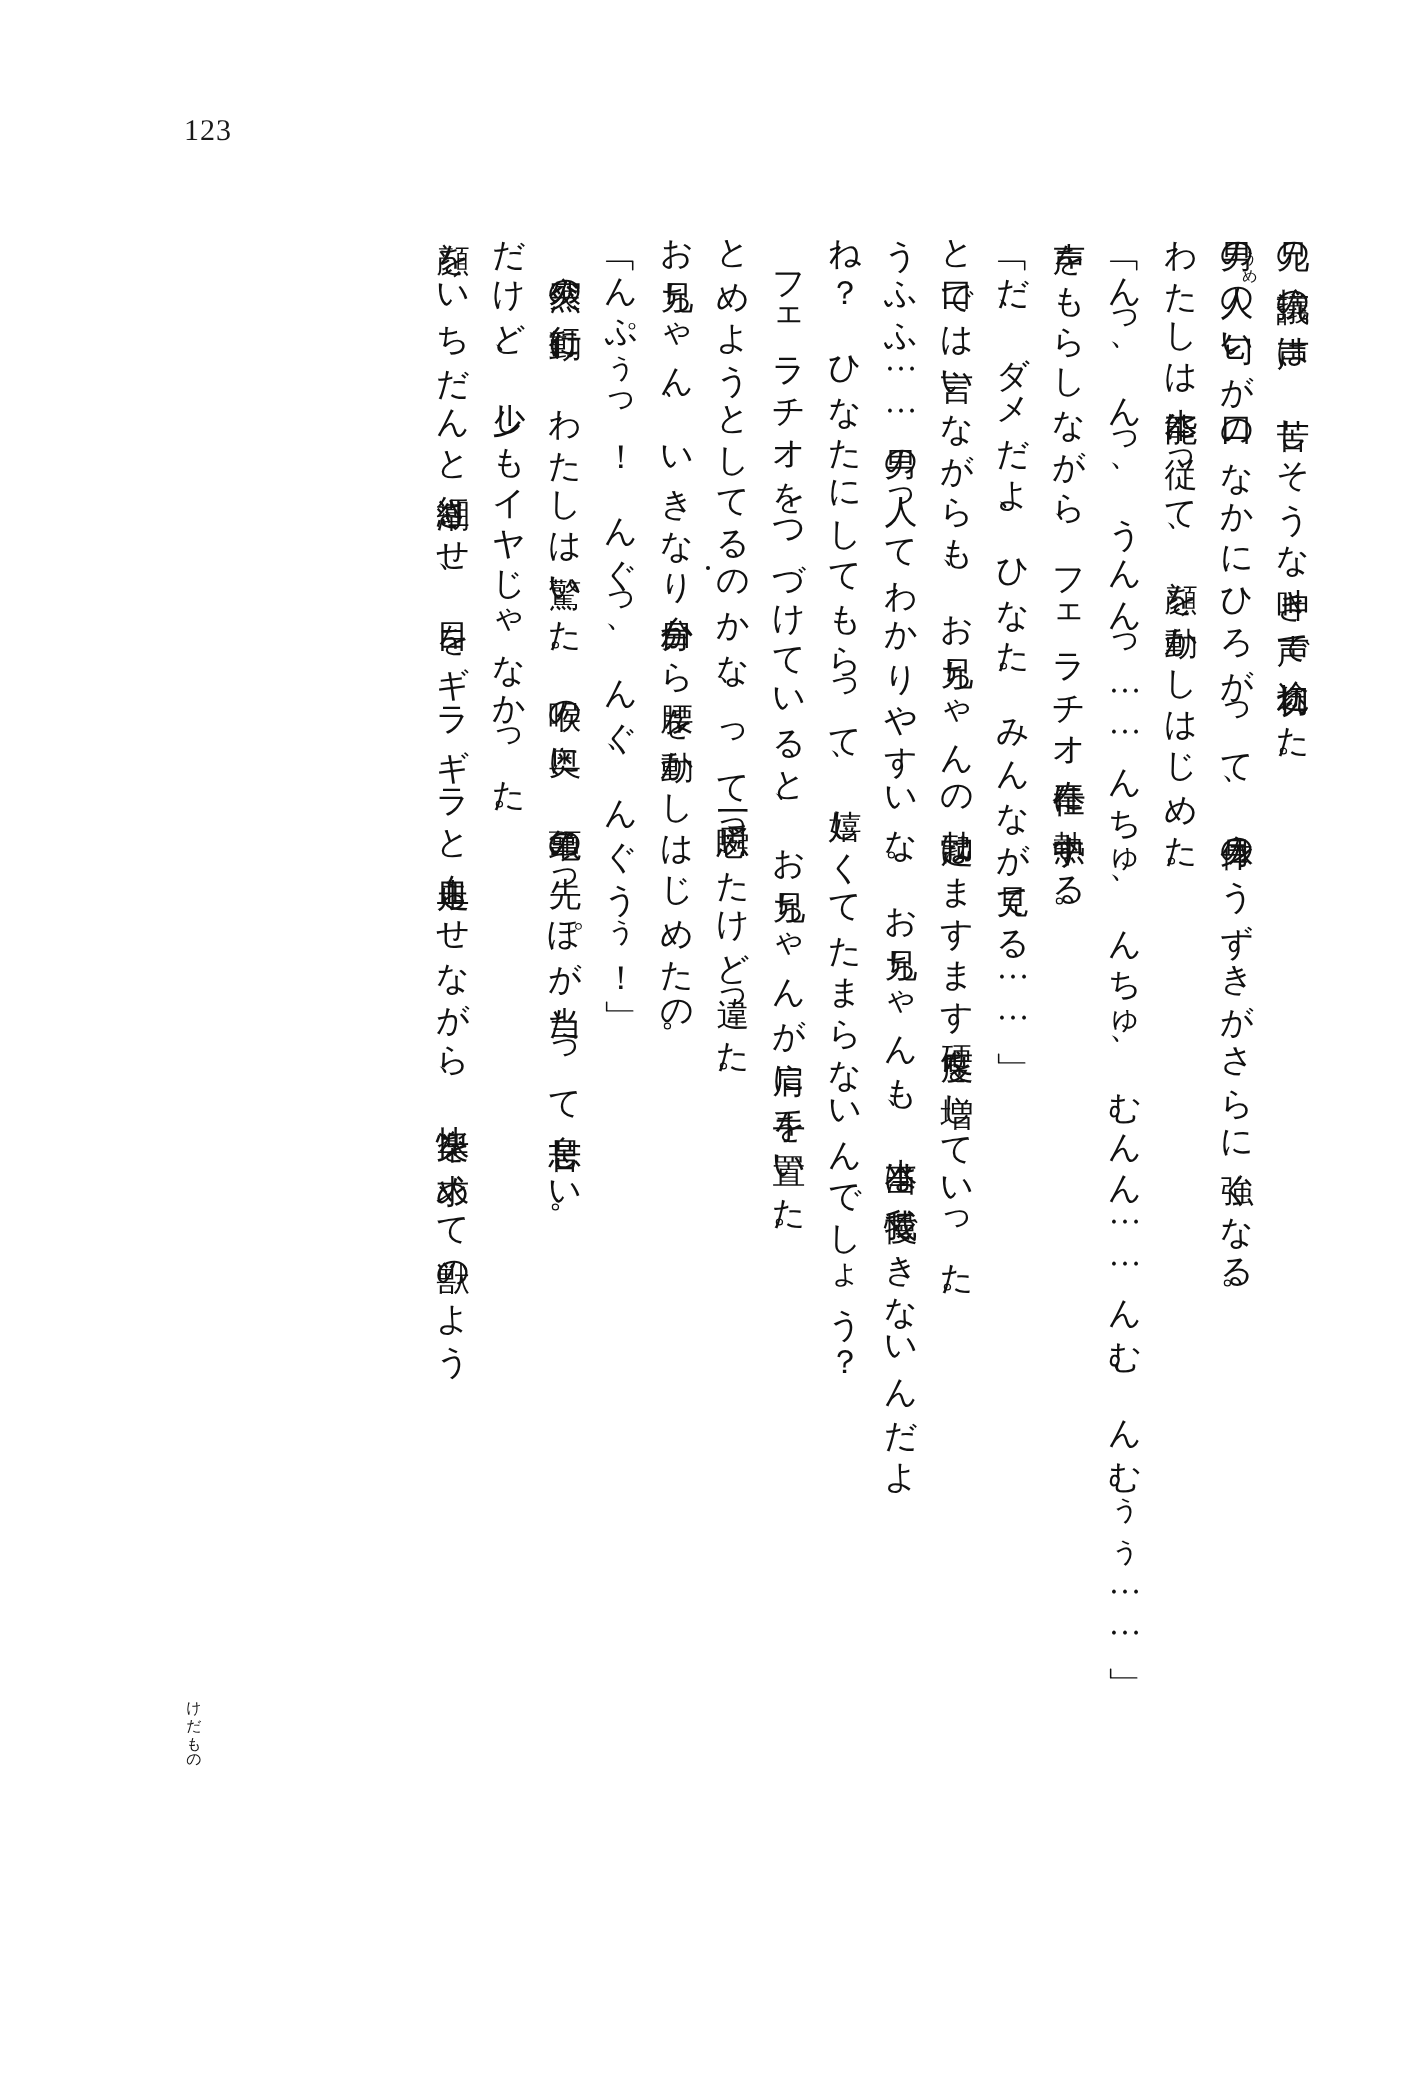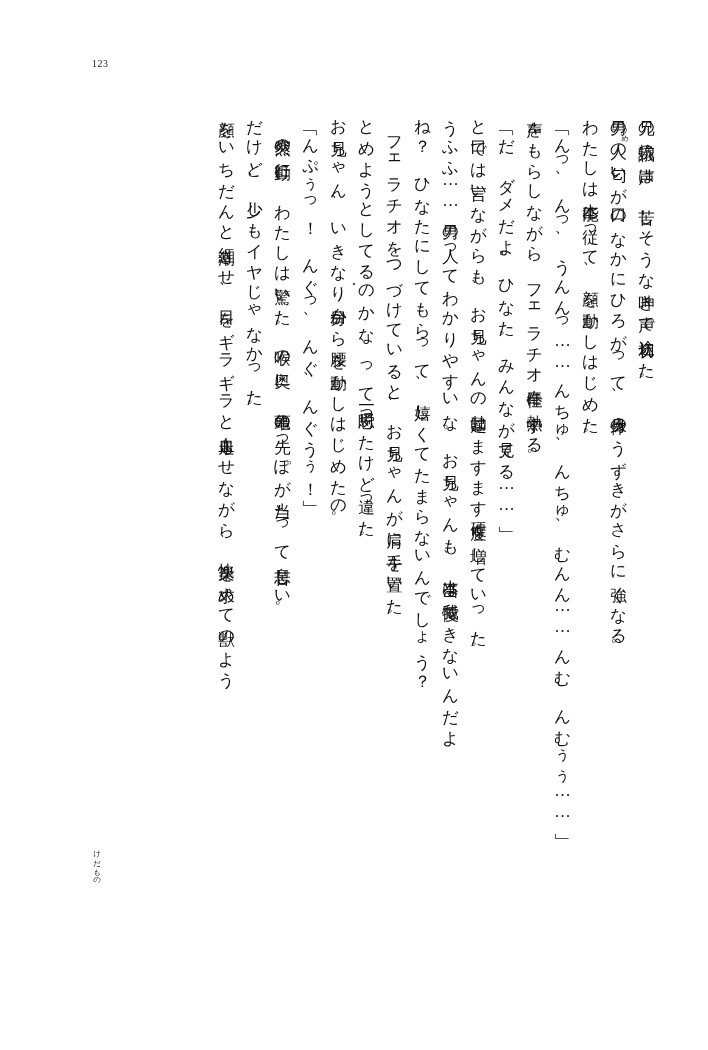--- a/index.html
+++ b/index.html
@@ -13,21 +13,21 @@
     height: 1050px;
     background: #ffffff;
     overflow: hidden;
     font-family: "Liberation Serif", "DejaVu Serif", serif;
     color: #111111;
   }
   .page-number {
     position: absolute;
     top: 58px;
     left: 92px;
-    font-size: 10px;
+    font-size: 15px;
     letter-spacing: 0.5px;
     color: #1a1a1a;
     font-family: "Liberation Serif", "DejaVu Serif", serif;
   }
   .text-block {
     position: absolute;
     top: 108px;
     left: 54px;
     width: 600px;
     height: 845px;

